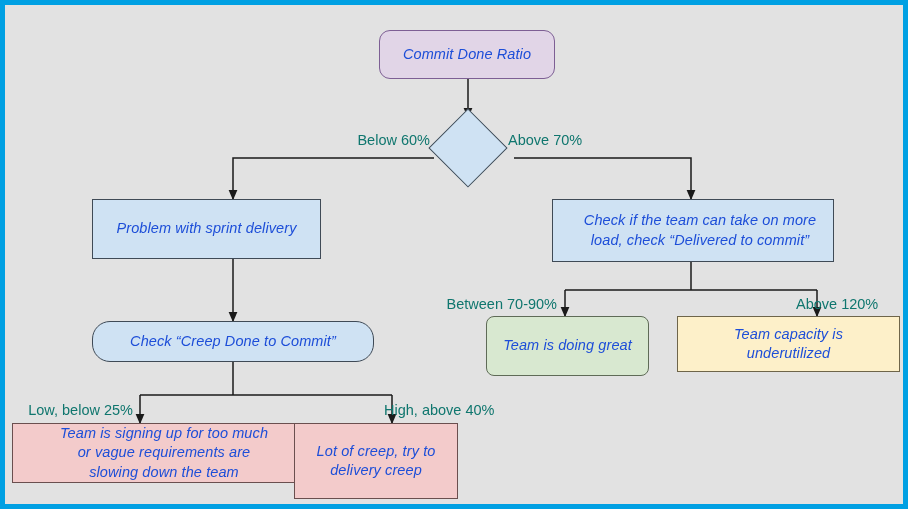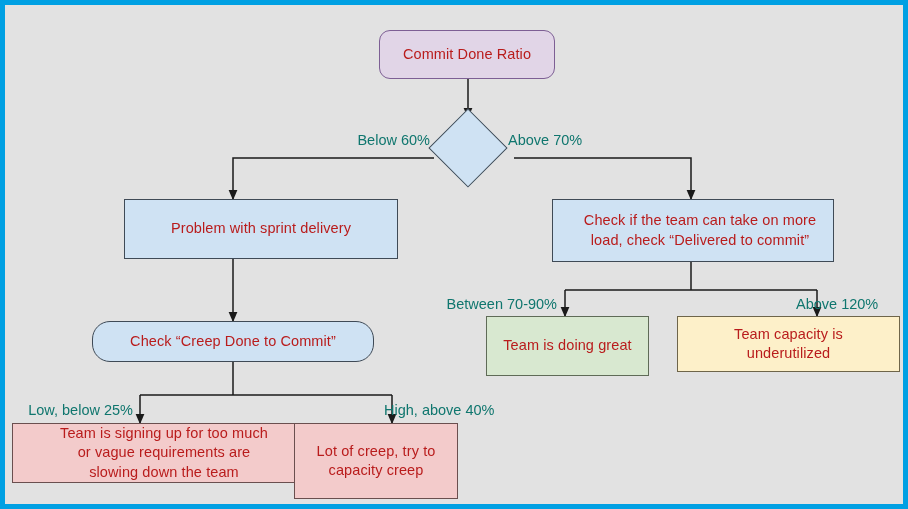--- a/index.html
+++ b/index.html
@@ -28,27 +28,28 @@
     width: 898px;
     height: 499px;
   }
   .node {
     position: absolute;
     box-sizing: border-box;
     display: flex;
     align-items: center;
     justify-content: center;
     text-align: center;
-    color: #b91c1c;
+    color: #1d4ed8;
     font-size: 14.5px;
     line-height: 1.32;
     letter-spacing: 0.1px;
     padding: 2px 6px;
     border-width: 1.4px;
     border-style: solid;
+    font-style: italic;
   }
   .n-purple { background: #e1d5e7; border-color: #7d5f94; border-radius: 11px; }
   .n-blue   { background: #cfe2f3; border-color: #3f4a56; }
   .n-blue-r { background: #cfe2f3; border-color: #3f4a56; border-radius: 18px; }
   .n-green  { background: #d8e8d0; border-color: #5f6b57; }
   .n-yellow { background: #fdf0c9; border-color: #6e654a; }
   .n-pink   { background: #f3cbcb; border-color: #6a4f4f; }
 
   .diamond-wrap {
     position: absolute;
@@ -104,36 +105,36 @@
   </svg>
 
   <div class="node n-purple" style="left:374px; top:25px; width:176px; height:49px;">
     <span>Commit Done Ratio</span>
   </div>
 
   <div class="diamond-wrap" style="left:435px; top:115px; width:56px; height:56px;">
     <div class="diamond"></div>
   </div>
 
-  <div class="node n-blue" style="left:87px; top:194px; width:274px; height:60px;margin-left:32px;">
+  <div class="node n-blue" style="left:87px; top:194px; width:229px; height:60px;">
     <span>Problem with sprint delivery</span>
   </div>
 
   <div class="node n-blue" style="left:547px; top:194px; width:282px; height:63px;padding-left:20px;">
     <span>
       <span>Check if the team can take on more</span><br>
       <span>load, check “Delivered to commit”</span>
     </span>
   </div>
 
   <div class="node n-blue-r" style="left:87px; top:316px; width:282px; height:41px;">
     <span>Check “Creep Done to Commit”</span>
   </div>
 
-  <div class="node n-green" style="left:481px; top:311px; width:163px; height:60px;">
+  <div class="node n-green" style="left:481px; top:311px; width:163px; height:60px;border-radius:8px;">
     <span>Team is doing great</span>
   </div>
 
   <div class="node n-yellow" style="left:672px; top:311px; width:223px; height:56px;">
     <span>
       <span>Team capacity is</span><br>
       <span>underutilized</span>
     </span>
   </div>
 
@@ -141,21 +142,21 @@
     <span>
       <span>Team is signing up for too much</span><br>
       <span>or vague requirements are</span><br>
       <span>slowing down the team</span>
     </span>
   </div>
 
   <div class="node n-pink" style="left:289px; top:418px; width:164px; height:76px;">
     <span>
       <span>Lot of creep, try to</span><br>
-      <span>capacity creep</span>
+      <span>delivery creep</span>
     </span>
   </div>
 
   <span class="edge-label el-right" style="left:425px; top:128px;">Below 60%</span>
 
   <span class="edge-label" style="left:503px; top:128px;">Above 70%</span>
 
   <span class="edge-label el-right" style="left:552px; top:292px;">Between 70-90%</span>
 
   <span class="edge-label" style="left:791px; top:292px;">Above 120%</span>

